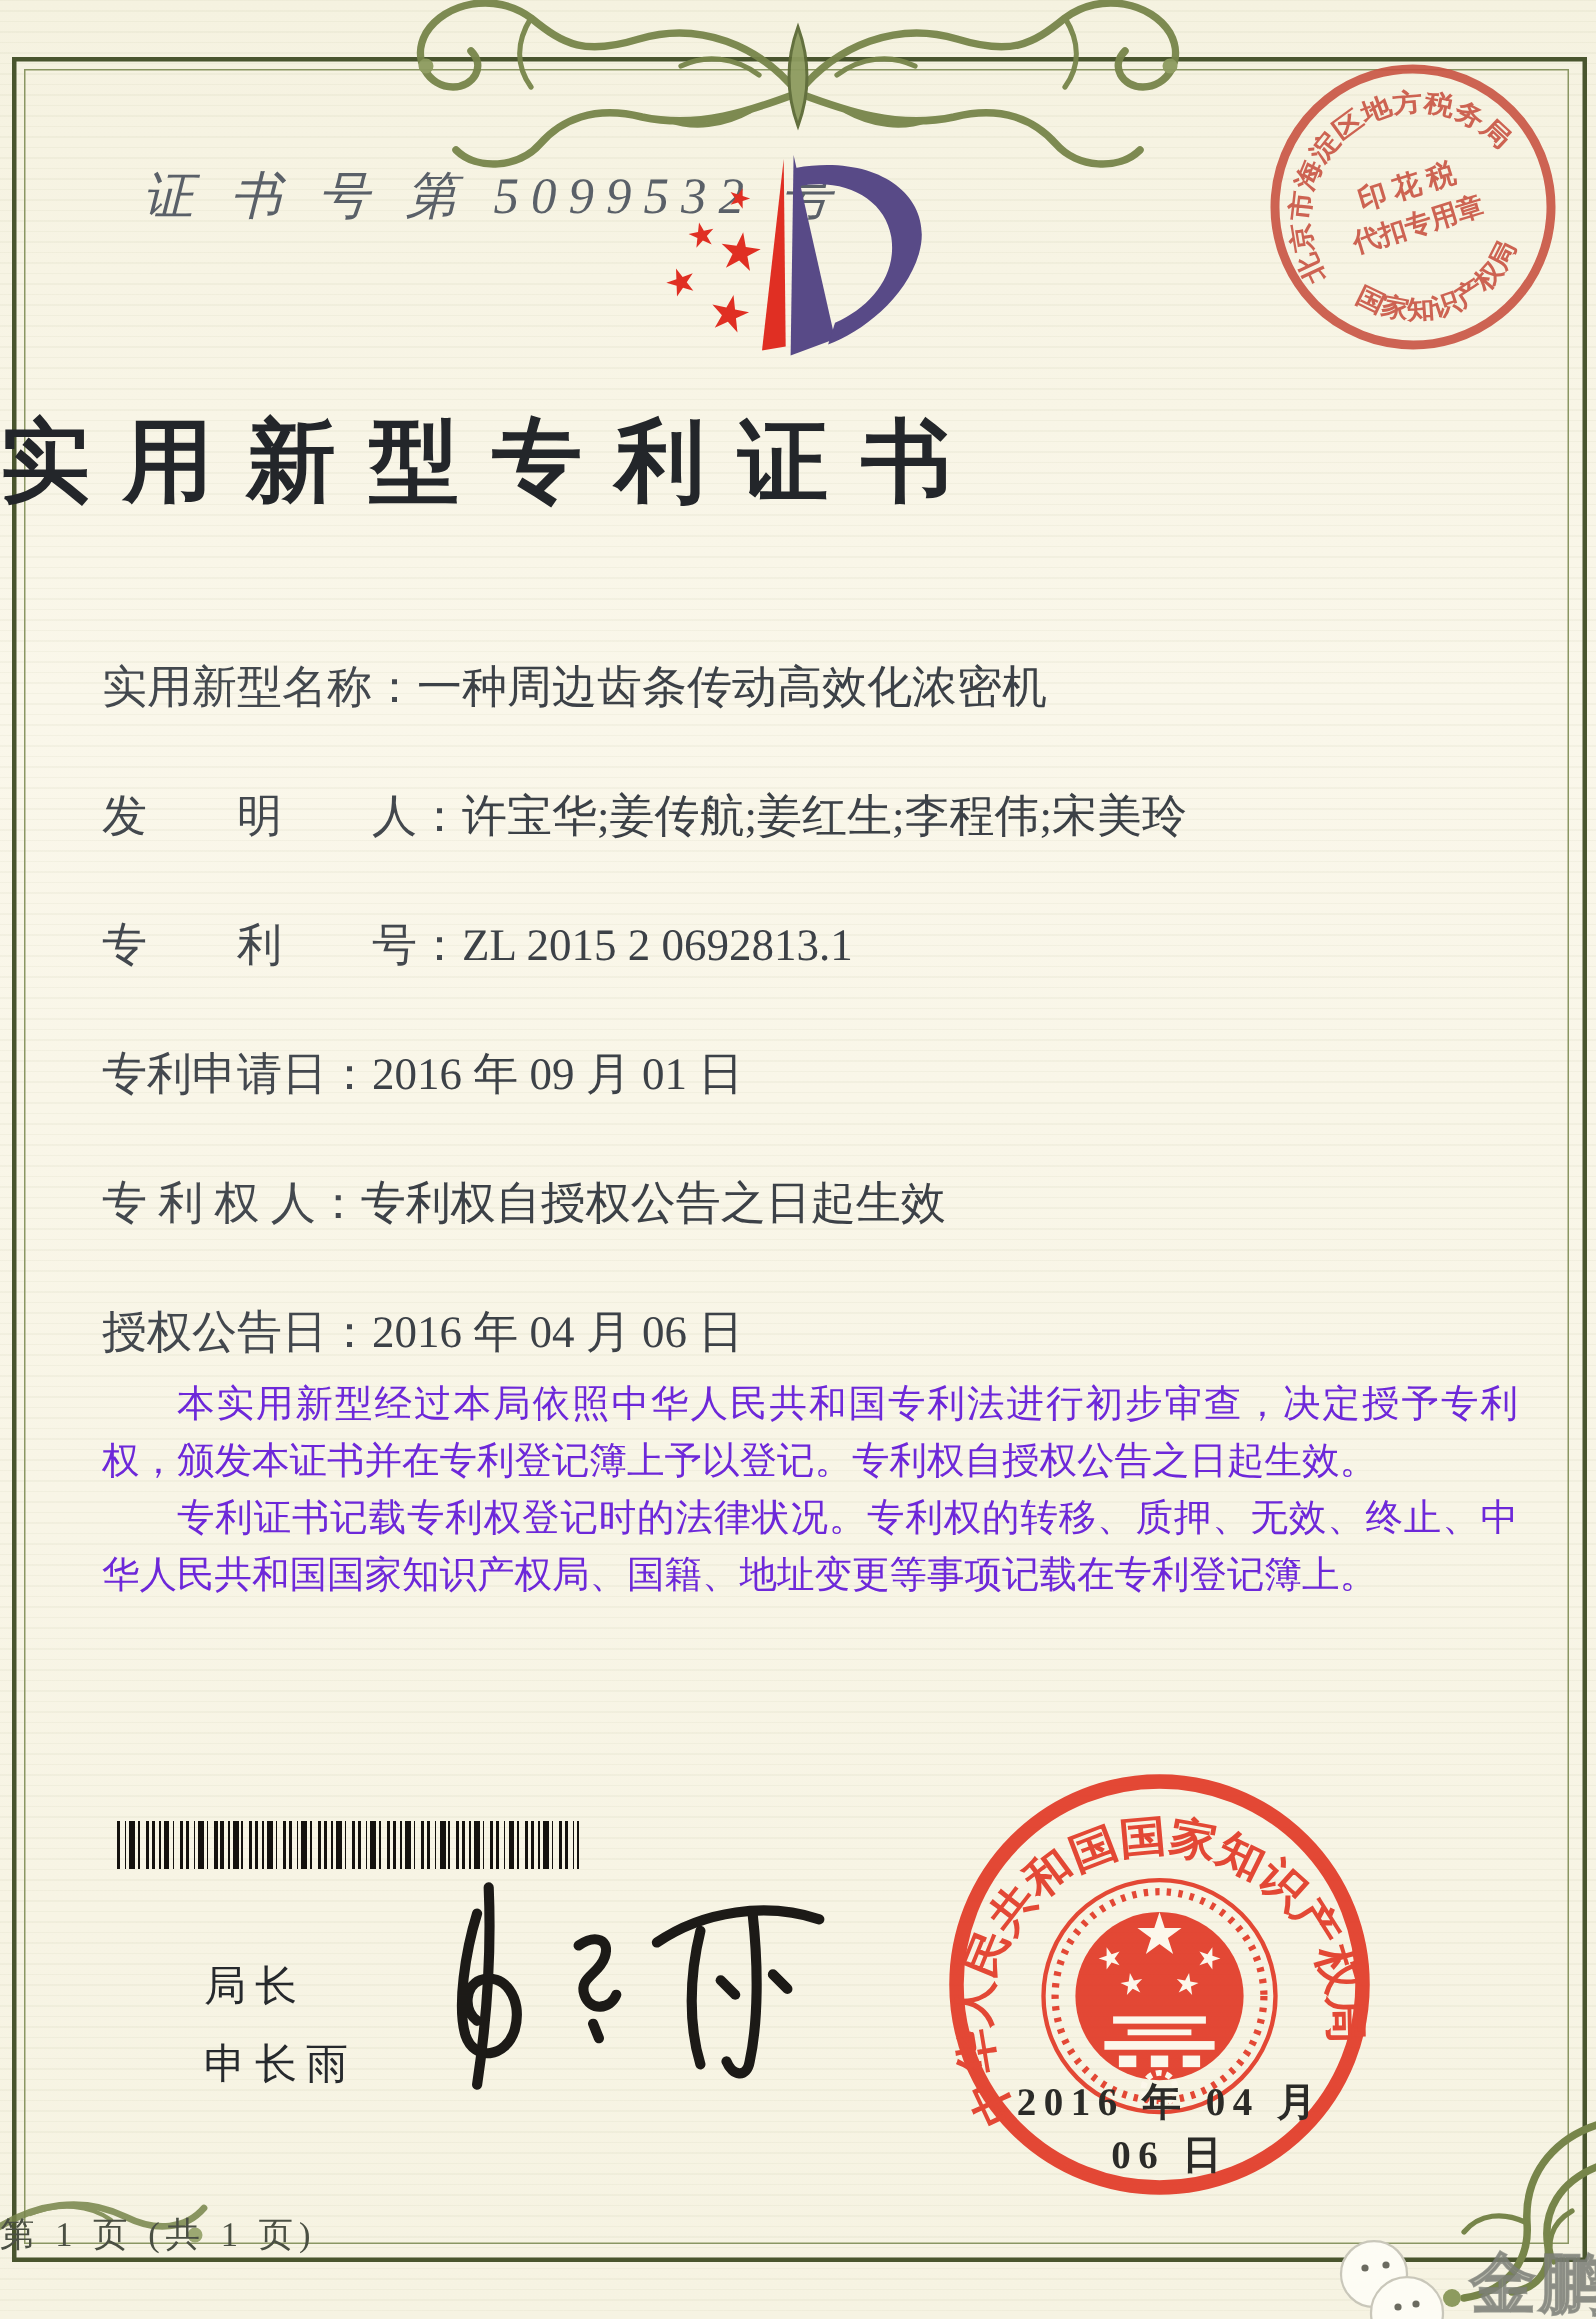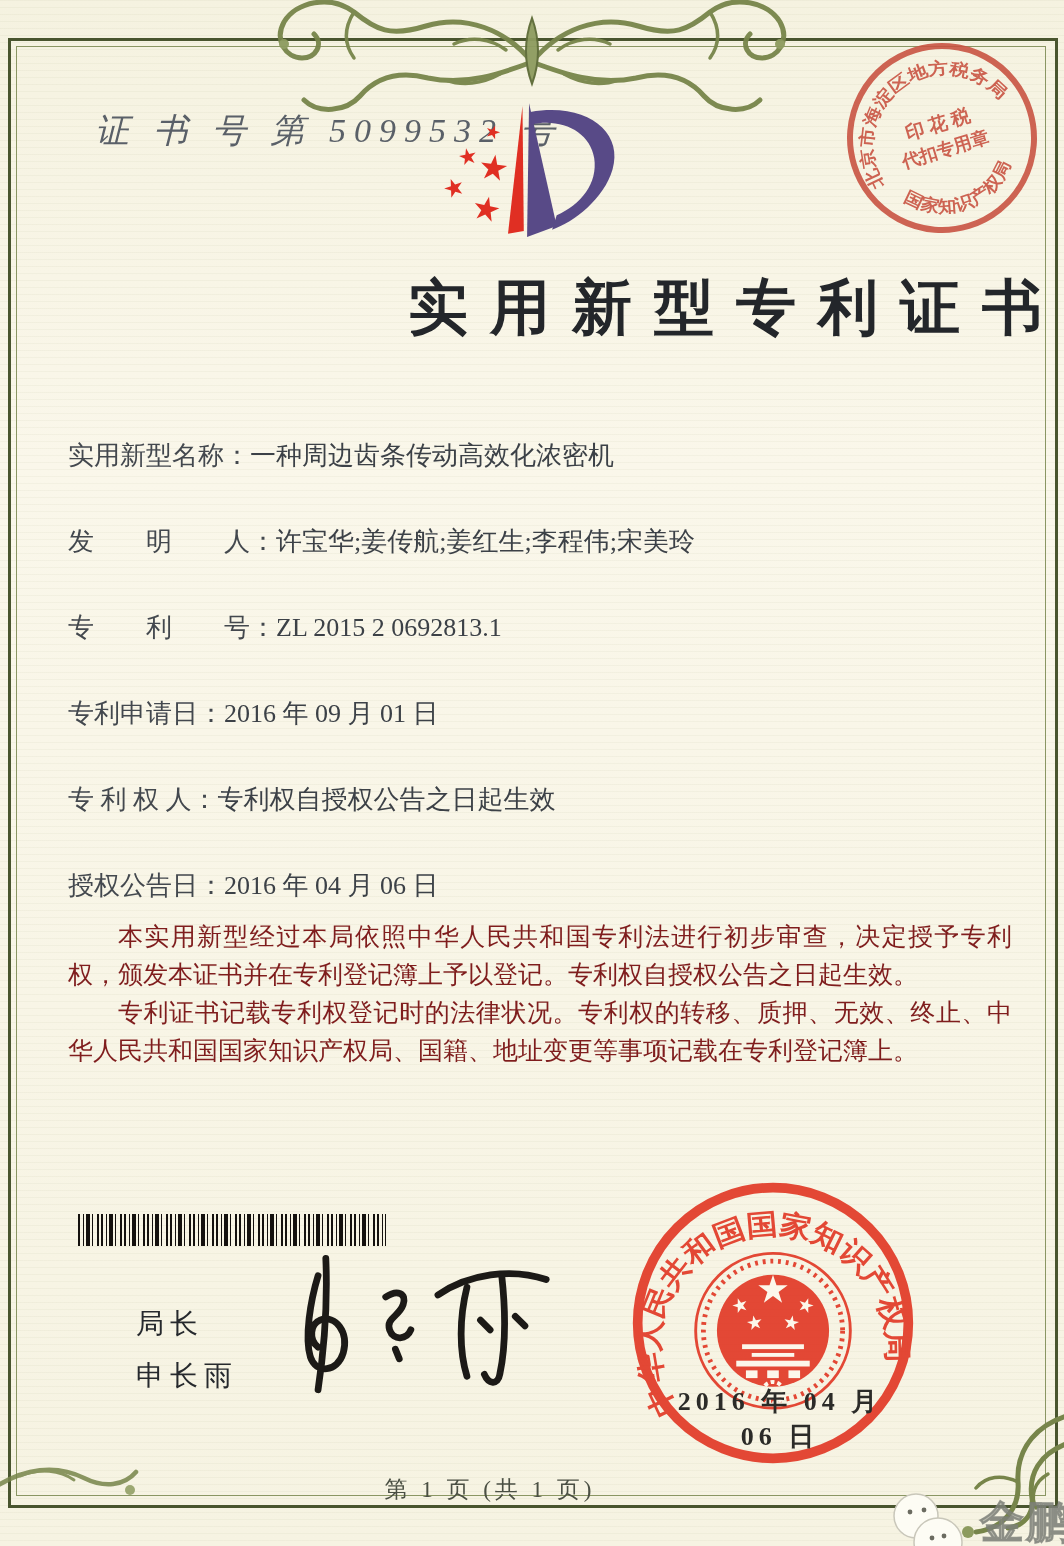--- a/index.html
+++ b/index.html
@@ -10,38 +10,38 @@
       repeating-linear-gradient(180deg, rgba(130,138,90,0.06) 0 1px, rgba(0,0,0,0) 1px 7px),
       linear-gradient(180deg,#f5f2e0 0%,#faf7ea 30%,#f6f3e2 100%);
     font-family:"Liberation Serif","DejaVu Serif",serif;
     color:#2c2f33;
   }
   .abs{position:absolute;}
   
   .frame-outer{left:8px;top:38px;width:1044px;height:1464px;border:3px solid #49552e;}
   .frame-inner{left:16px;top:46px;width:1028px;height:1448px;border:1px solid #8a9663;}
   .cert-no{left:95px;top:108px;font-size:34px;letter-spacing:8px;color:#5a6068;font-style:italic;}
-  .title{left:0;top:268px;width:1064px;text-align:right;font-size:60px;font-weight:bold;
+  .title{left:0;top:268px;width:1064px;text-align:left;font-size:60px;font-weight:bold;
          letter-spacing:22px;color:#23262a;}
-  .field-row{left:68px;width:940px;font-size:26px;color:#3c4147;white-space:nowrap;}
+  .field-row{left:68px;width:940px;font-size:30px;color:#3c4147;white-space:nowrap;}
   .field-row .lbl{color:#43484e;}
   .field-row .val{color:#3c4147;}
   .paras{left:68px;top:918px;width:944px;font-size:25px;line-height:38px;
-         color:#7f1d1d;text-align:justify;}
+         color:#6d28d9;text-align:justify;}
   .paras p{margin:0;text-indent:2em;}
   .barcode{left:78px;top:1214px;width:308px;height:32px;
     background:
       repeating-linear-gradient(90deg,#14110e 0 2px,transparent 2px 5px,#14110e 5px 6px,
         transparent 6px 8px,#14110e 8px 12px,transparent 12px 14px,#14110e 14px 15px,
         transparent 15px 19px,#14110e 19px 21px,transparent 21px 23px);
   }
   .issuer{left:88px;top:1298px;font-family:"Liberation Sans","DejaVu Sans",sans-serif;
           font-size:28px;color:#26292d;letter-spacing:6px;line-height:52px;margin-left:48px;}
   .signature-svg{left:262px;top:1252px;}
-  .footer{left:0;top:1474px;width:980px;text-align:center;font-size:23px;
+  .footer{left:0;top:1474px;width:980px;font-size:23px;
           letter-spacing:4px;color:#4a4f43;}
   .tax-stamp{left:842px;top:38px;width:200px;height:200px;transform:rotate(-17deg);opacity:.88;}
   .logo-svg{left:408px;top:86px;}
   .seal{left:628px;top:1178px;width:290px;height:290px;opacity:.93;}
   .seal-date{left:660px;top:1384px;width:240px;text-align:center;font-size:26px;
              letter-spacing:5px;color:#2b2b28;font-weight:bold;}
   .ornament-top{left:258px;top:0;}
   .flourish-br{right:-14px;bottom:-8px;}
   .flourish-bl{left:-10px;bottom:28px;transform:scaleX(-1);opacity:.85;}
   .watermark{right:-8px;bottom:-6px;width:190px;height:80px;}

